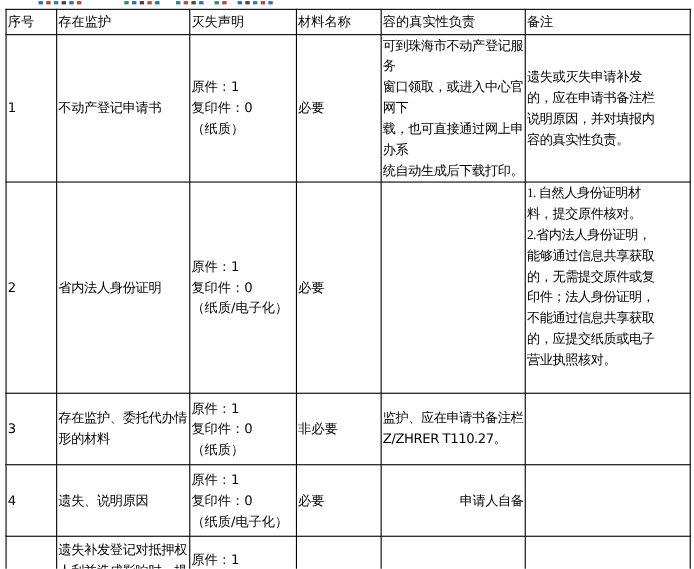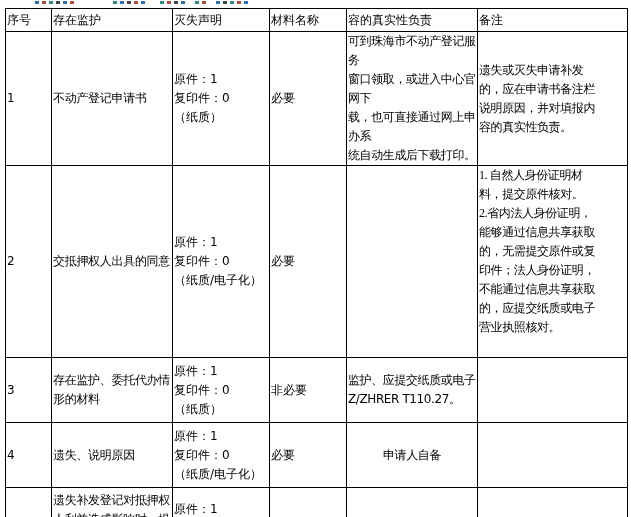--- a/index.html
+++ b/index.html
@@ -56,21 +56,21 @@
   td.c-name { font-size: 11.5px; letter-spacing: -0.3px; }
   td.c-form { line-height: 22px; font-size: 11.5px; }
   td.c-source, td.c-remark {
     text-align: left;
     font-size: 11px;
     letter-spacing: -0.4px;
     line-height: 19.5px;
     vertical-align: middle;
     margin-top: 24px;
   }
-  td.c-source.center-text { text-align: center; }
+  td.c-source.center-text { text-align: right; }
   td.c-remark.top-text { vertical-align: top; font-family: Liberation Serif, serif; }
 </style>
 </head>
 <body>
 
 <div class="frag-row">
   <span class="frag" style="left:5px;   background:#2e6fb0;"></span>
   <span class="frag" style="left:12px;  background:#b24a3f;"></span>
   <span class="frag" style="left:19px;  background:#2a8a85;"></span>
   <span class="frag" style="left:26px;  background:#444444;"></span>
@@ -125,21 +125,21 @@
 窗口领取，或进入中心官网下
 载，也可直接通过网上申办系
 统自动生成后下载打印。</td>
       <td class="c-remark">遗失或灭失申请补发
 的，应在申请书备注栏
 说明原因，并对填报内
 容的真实性负责。</td>
     </tr>
     <tr style="height:192px">
       <td class="c-no">2</td>
-      <td class="c-name">交抵押权人出具的同意</td>
+      <td class="c-name">省内法人身份证明</td>
       <td class="c-form">原件：1
 复印件：0
 （纸质/电子化）</td>
       <td class="c-required">必要</td>
       <td class="c-source"></td>
       <td class="c-remark top-text">1. 自然人身份证明材
 料，提交原件核对。
 2.省内法人身份证明，
 能够通过信息共享获取
 的，无需提交原件或复
@@ -149,21 +149,21 @@
 营业执照核对。</td>
     </tr>
     <tr style="height:65px">
       <td class="c-no">3</td>
       <td class="c-name">存在监护、委托代办情
 形的材料</td>
       <td class="c-form">原件：1
 复印件：0
 （纸质）</td>
       <td class="c-required">非必要</td>
-      <td class="c-source">监护、应提交纸质或电子
+      <td class="c-source">监护、应在申请书备注栏
 Z/ZHRER T110.27。</td>
       <td class="c-remark"></td>
     </tr>
     <tr style="height:65px">
       <td class="c-no">4</td>
       <td class="c-name">遗失、说明原因</td>
       <td class="c-form">原件：1
 复印件：0
 （纸质/电子化）</td>
       <td class="c-required">必要</td>

